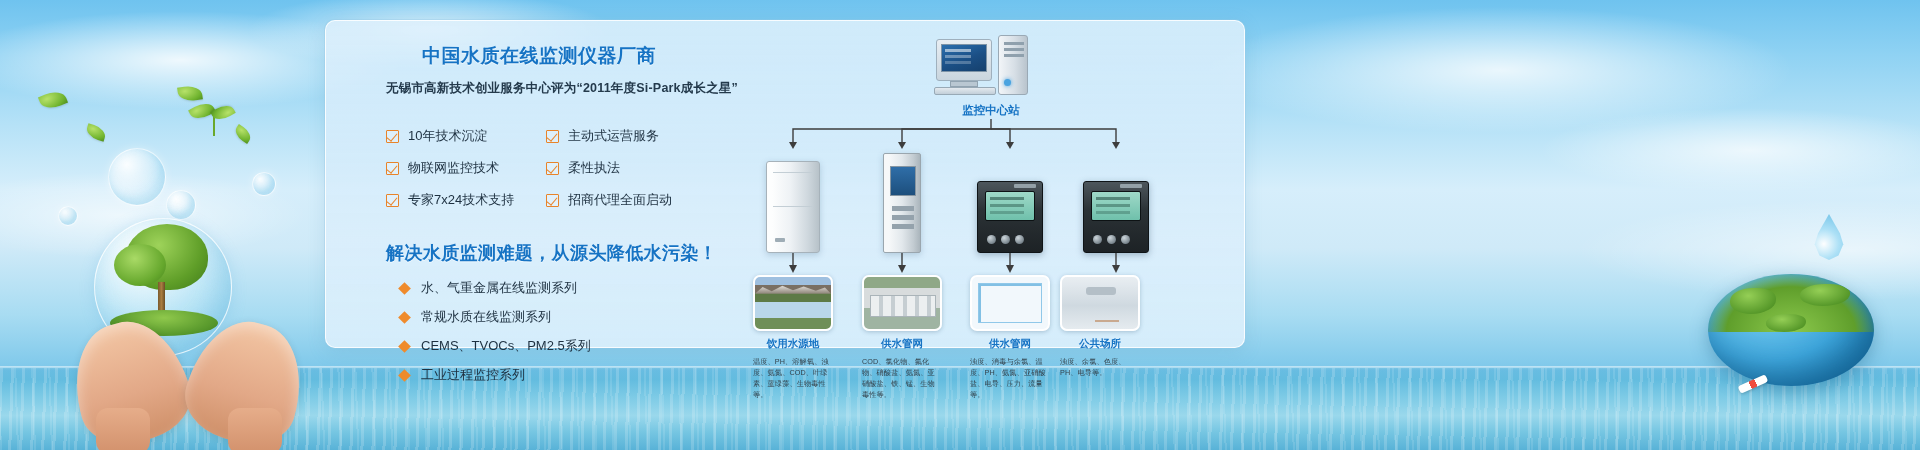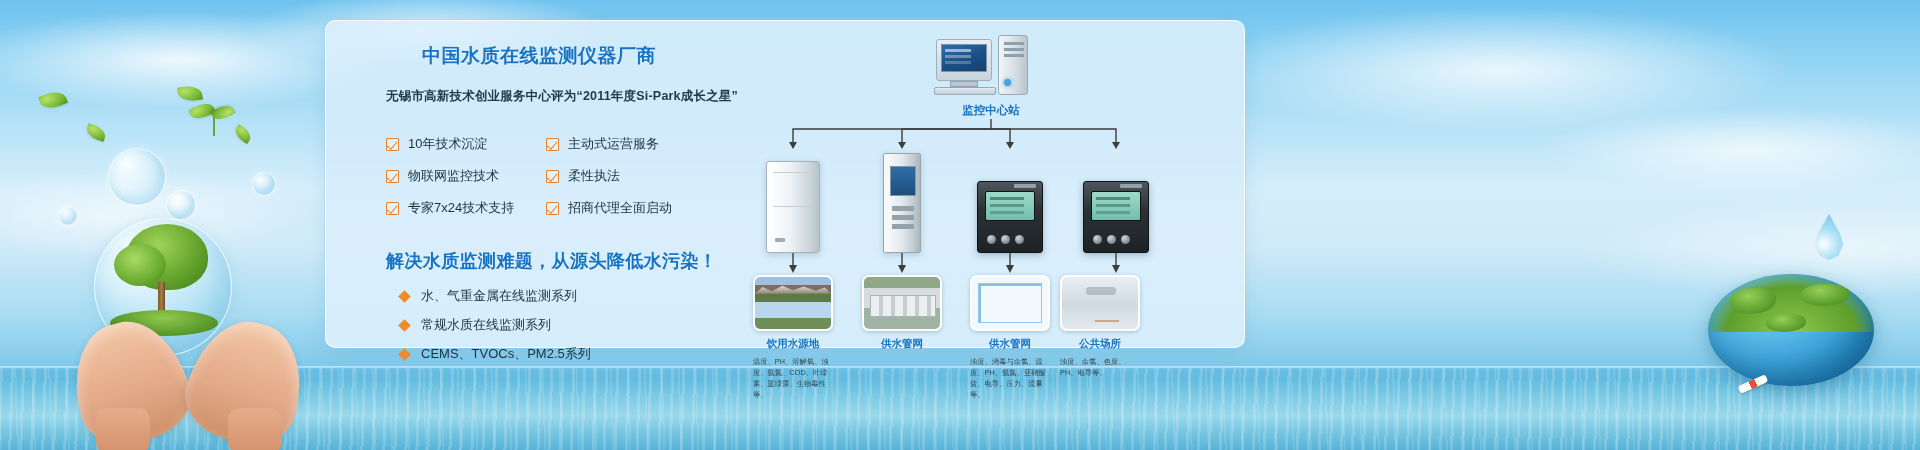--- a/index.html
+++ b/index.html
@@ -141,21 +141,21 @@
     border-radius: 10px;
     box-shadow: 0 0 0 1px rgba(150,200,230,.35), 0 4px 18px rgba(80,150,190,.18);
   }
   .panel-left { position: absolute; left: 60px; top: 22px; width: 340px; }
   .heading {
     color: #1673c4; font-size: 19px; font-weight: bold; letter-spacing: .5px;
     text-shadow: 0 1px 0 rgba(255,255,255,.6);
     margin-left: 36px;
   }
   .subheading {
-    margin-top: 19px; color: #243a4c; font-size: 12.5px; font-weight: bold; letter-spacing: .2px;
+    margin-top: 11px; color: #243a4c; font-size: 12.5px; font-weight: bold; letter-spacing: .2px;
     white-space: nowrap;
   }
   .check-grid {
     margin-top: 30px; display: grid; grid-template-columns: 160px 160px;
     row-gap: 14px; column-gap: 0;
   }
   .check-item { display: flex; align-items: center; gap: 9px; }
   .check-box {
     width: 13px; height: 13px; border: 1.6px solid #e8842a; border-radius: 1px;
     position: relative; flex: 0 0 auto; background: rgba(255,255,255,.25);
@@ -423,20 +423,24 @@
         <span class="bullet-label">水、气重金属在线监测系列</span>
       </div>
       <div class="bullet-item">
         <span class="diamond"></span>
         <span class="bullet-label">常规水质在线监测系列</span>
       </div>
       <div class="bullet-item">
         <span class="diamond"></span>
         <span class="bullet-label">CEMS、TVOCs、PM2.5系列</span>
       </div>
+      <div class="bullet-item">
+        <span class="diamond"></span>
+        <span class="bullet-label">工业过程监控系列</span>
+      </div>
     </div>
   </div>
 
   <div class="diagram">
 
     <div class="server-wrap">
       <div class="monitor">
           <div class="monitor-screen"></div>
         </div>
       <div class="monitor-base"></div>
@@ -495,20 +499,21 @@
 
     <div class="cards">
       <div class="card" style="left:-3px;">
         <div class="card-thumb thumb-river"></div>
         <div class="card-title">饮用水源地</div>
         <div class="card-desc">温度、PH、溶解氧、浊度、氨氮、COD、叶绿素、蓝绿藻、生物毒性等。</div>
       </div>
       <div class="card" style="left:106px;">
         <div class="card-thumb thumb-plant"></div>
         <div class="card-title">供水管网</div>
+        <div class="card-desc">COD、氯化物、氟化物、硝酸盐、氨氮、亚硝酸盐、铁、锰、生物毒性等。</div>
       </div>
       <div class="card" style="left:214px;">
         <div class="card-thumb thumb-pipes"></div>
         <div class="card-title">供水管网</div>
         <div class="card-desc">浊度、消毒与余氯、温度、PH、氨氮、亚硝酸盐、电导、压力、流量等。</div>
       </div>
       <div class="card" style="left:304px;">
         <div class="card-thumb thumb-tap"></div>
         <div class="card-title">公共场所</div>
         <div class="card-desc">浊度、余氯、色度、PH、电导等。</div>

